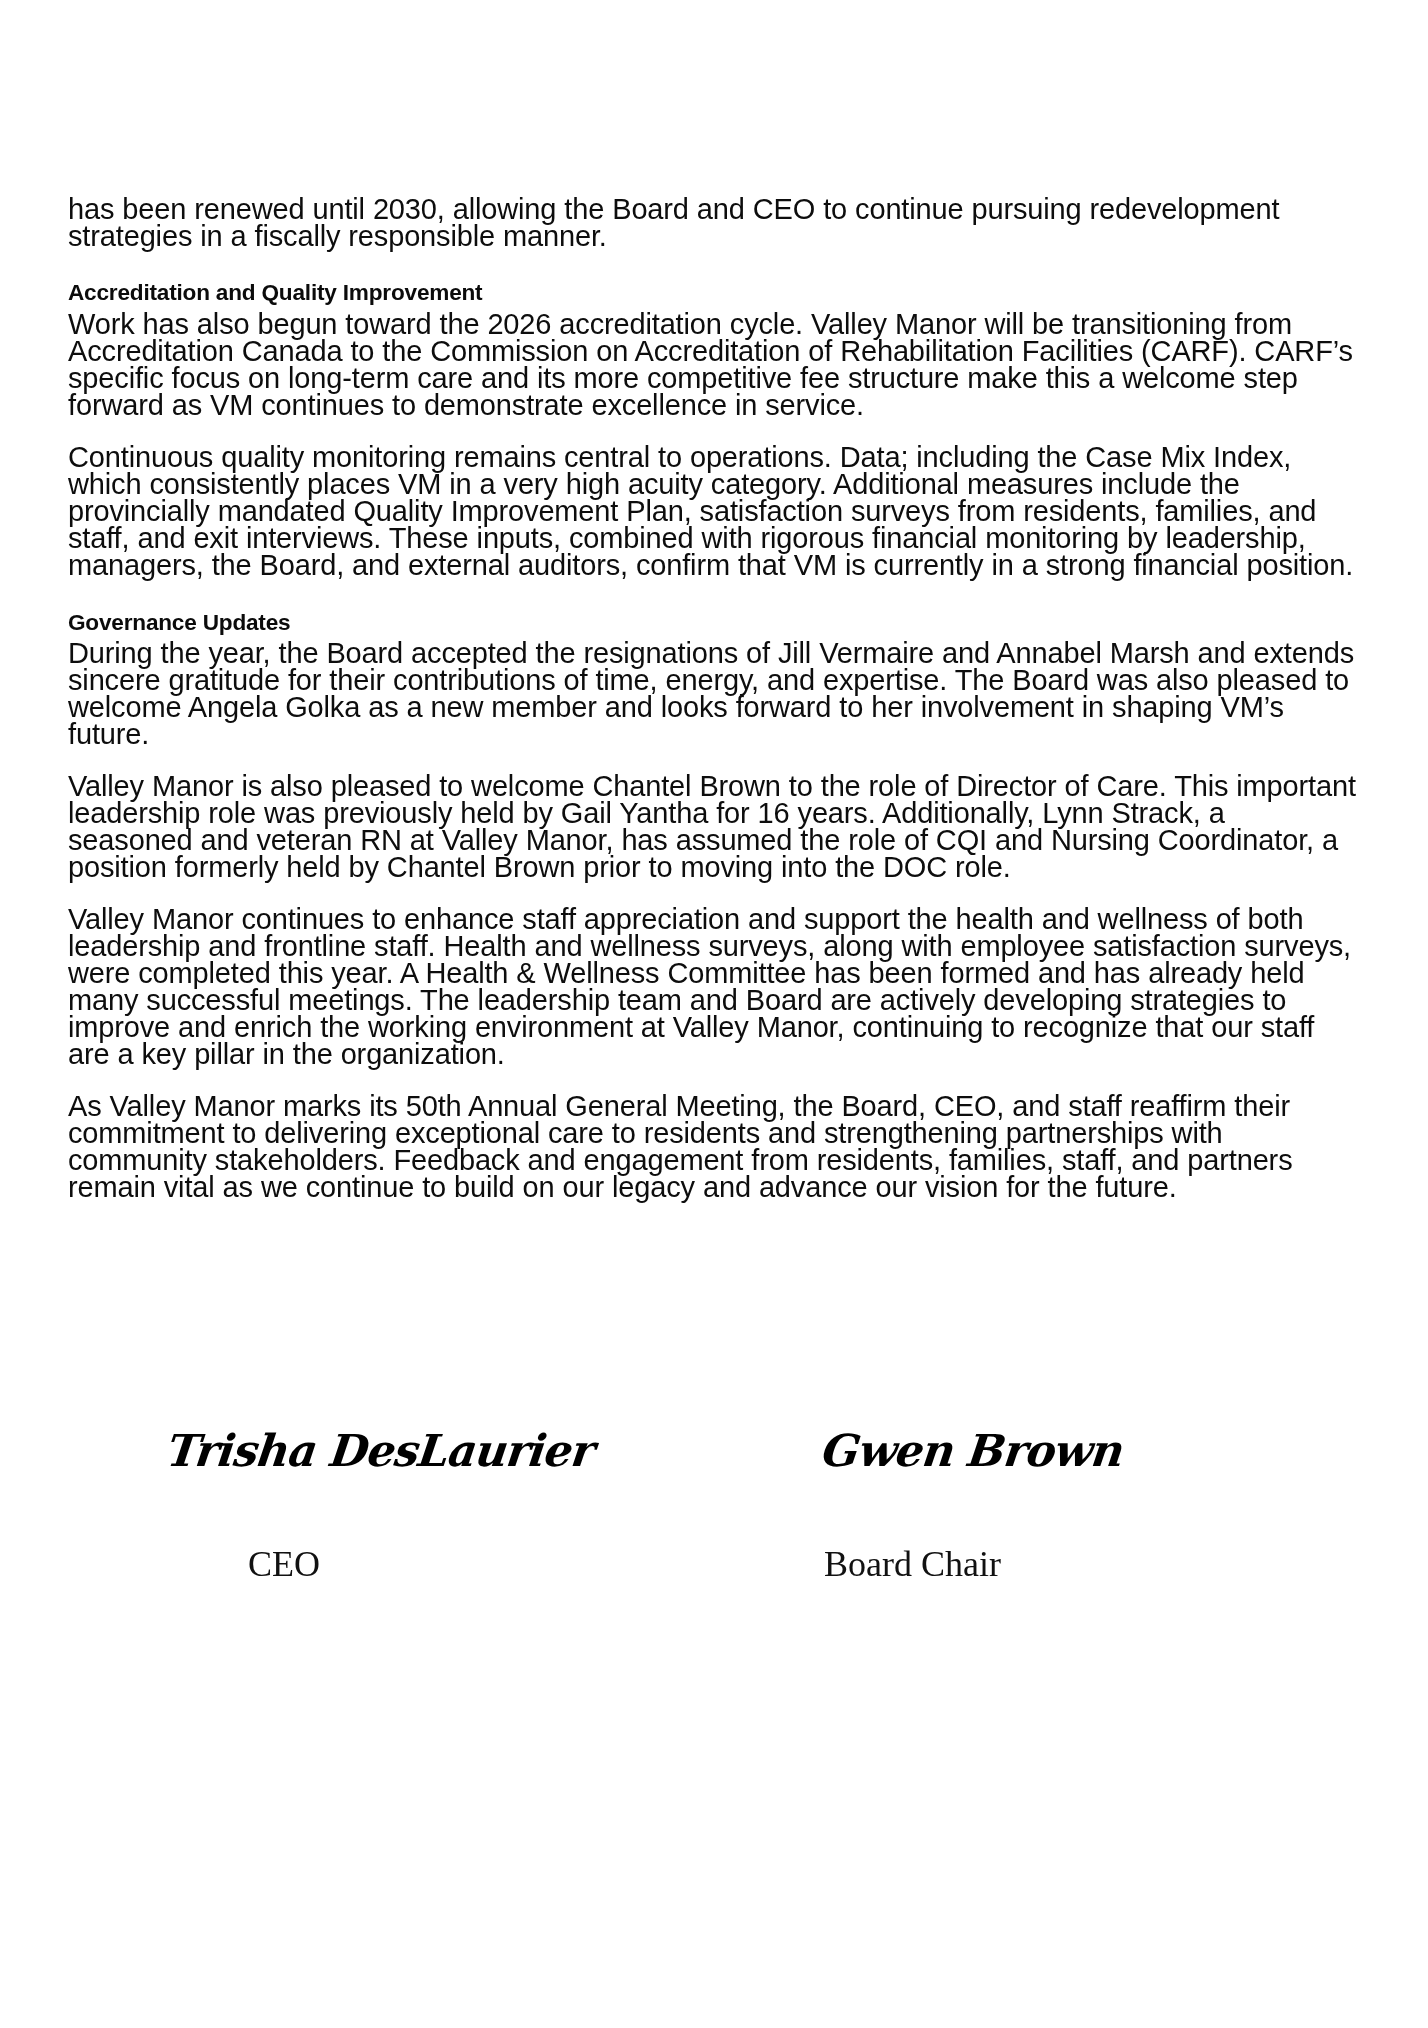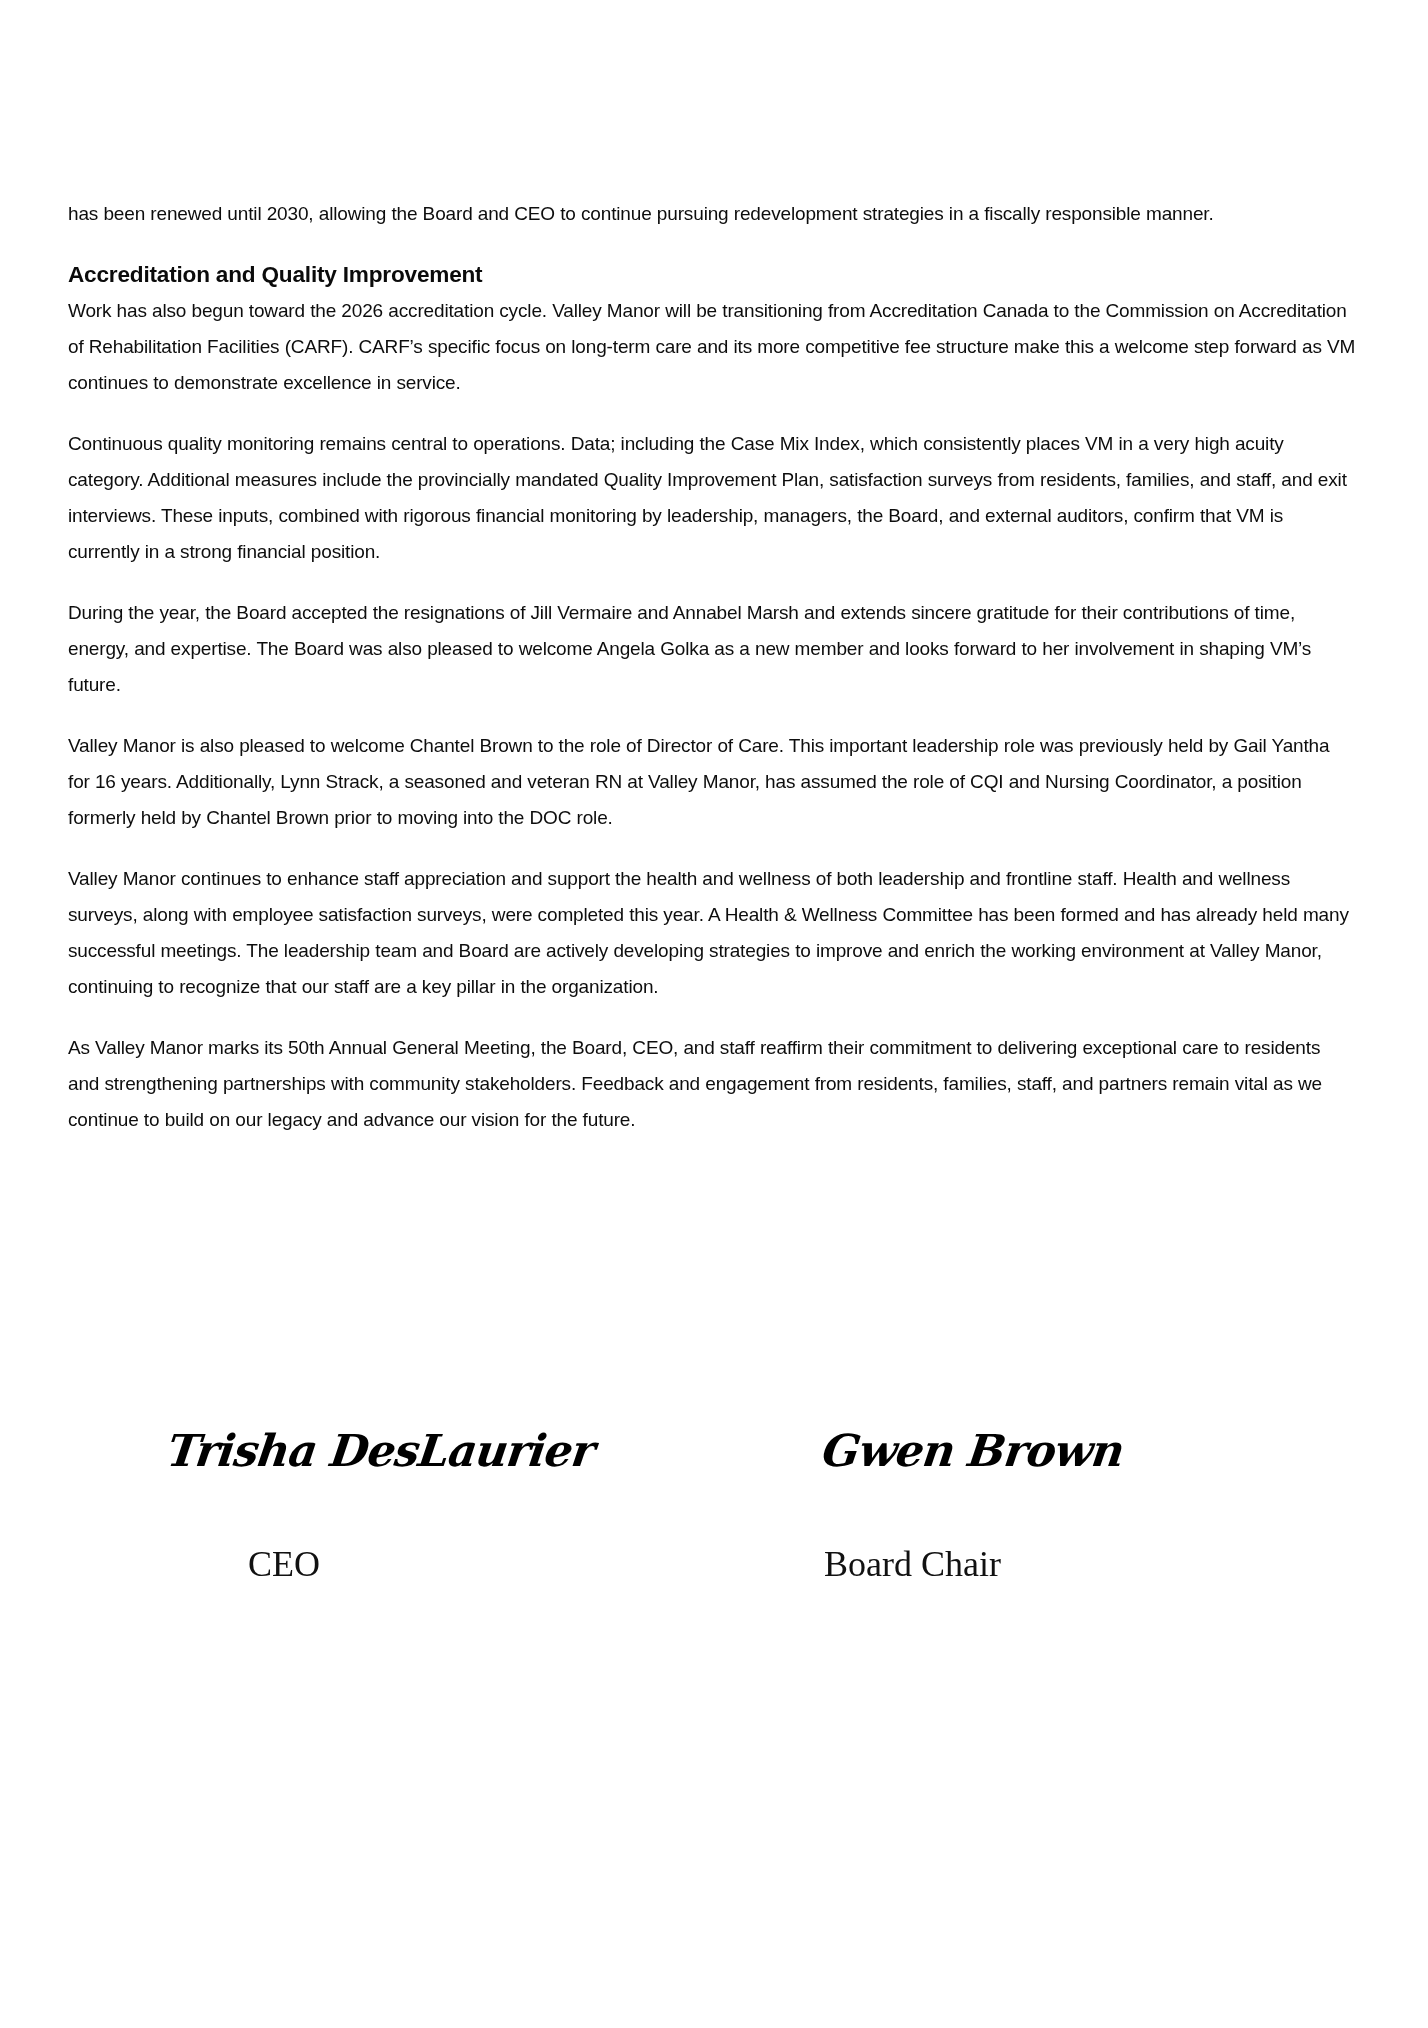--- a/index.html
+++ b/index.html
@@ -19,22 +19,22 @@
     overflow: hidden;
   }
   .content {
     position: absolute;
     left: 68px;
     top: 196px;
     width: 1288px;
   }
   .para {
     font-family: "Liberation Sans", sans-serif;
-    font-size: 19px;
-    line-height: 36px;
+    font-size: 29px;
+    line-height: 27px;
     color: #0d0d0d;
     margin: 0 0 25px 0;
     text-align: left;
     letter-spacing: -0.15px;
     word-spacing: 0.1px;
   }
   .heading {
     font-family: "Liberation Sans", sans-serif;
     font-size: 22.6px;
     line-height: 35.6px;
@@ -102,20 +102,21 @@
 <div class="page">
 
   <div class="content">
 
     <p class="para">has been renewed until 2030, allowing the Board and CEO to continue pursuing redevelopment strategies in a fiscally responsible manner.</p>
 
     <h2 class="heading first">Accreditation and Quality Improvement</h2>
     <p class="para">Work has also begun toward the 2026 accreditation cycle. Valley Manor will be transitioning from Accreditation Canada to the Commission on Accreditation of Rehabilitation Facilities (CARF). CARF’s specific focus on long-term care and its more competitive fee structure make this a welcome step forward as VM continues to demonstrate excellence in service.</p>
     <p class="para">Continuous quality monitoring remains central to operations. Data; including the Case Mix Index, which consistently places VM in a very high acuity category. Additional measures include the provincially mandated Quality Improvement Plan, satisfaction surveys from residents, families, and staff, and exit interviews. These inputs, combined with rigorous financial monitoring by leadership, managers, the Board, and external auditors, confirm that VM is currently in a strong financial position.</p>
 
+    <h2 class="heading">Governance Updates</h2>
     <p class="para">During the year, the Board accepted the resignations of Jill Vermaire and Annabel Marsh and extends sincere gratitude for their contributions of time, energy, and expertise. The Board was also pleased to welcome Angela Golka as a new member and looks forward to her involvement in shaping VM’s future.</p>
 
     <p class="para">Valley Manor is also pleased to welcome Chantel Brown to the role of Director of Care. This important leadership role was previously held by Gail Yantha for 16 years. Additionally, Lynn Strack, a seasoned and veteran RN at Valley Manor, has assumed the role of CQI and Nursing Coordinator, a position formerly held by Chantel Brown prior to moving into the DOC role.</p>
     <p class="para">Valley Manor continues to enhance staff appreciation and support the health and wellness of both leadership and frontline staff. Health and wellness surveys, along with employee satisfaction surveys, were completed this year.  A Health &amp; Wellness Committee has been formed and has already held many successful meetings. The leadership team and Board are actively developing strategies to improve and enrich the working environment at Valley Manor, continuing to recognize that our staff are a key pillar in the organization.</p>
     <p class="para">As Valley Manor marks its 50th Annual General Meeting, the Board, CEO, and staff reaffirm their commitment to delivering exceptional care to residents and strengthening partnerships with community stakeholders. Feedback and engagement from residents, families, staff, and partners remain vital as we continue to build on our legacy and advance our vision for the future.</p>
 
   </div>
 
   <div class="sig-zone">
     <div class="sig-row">

